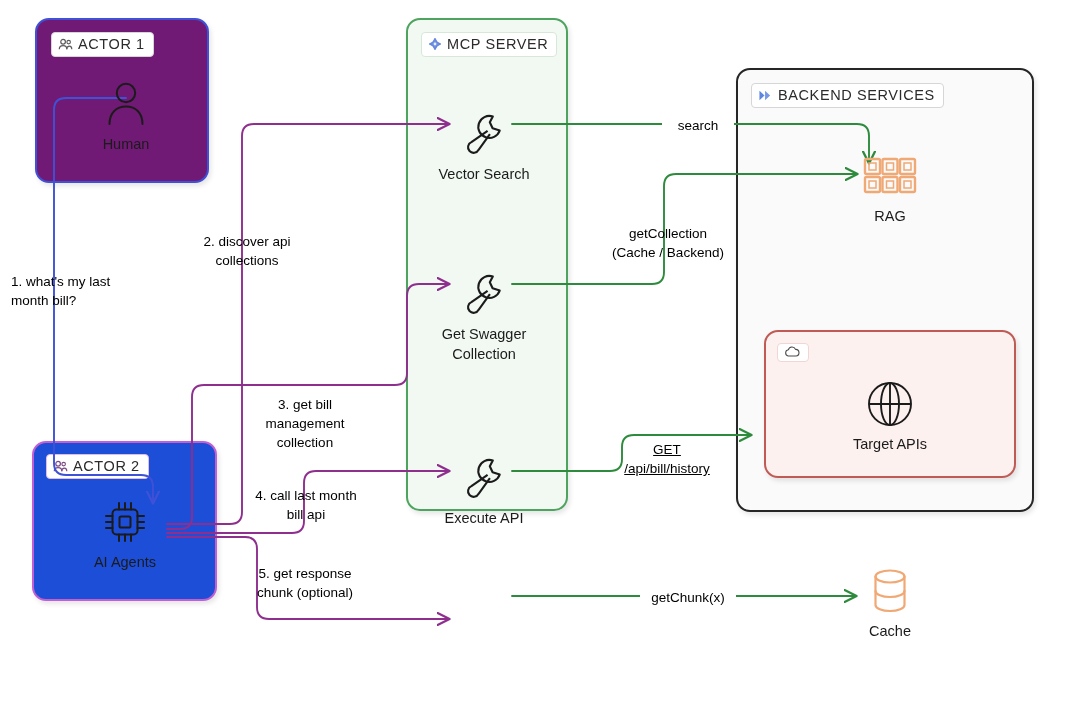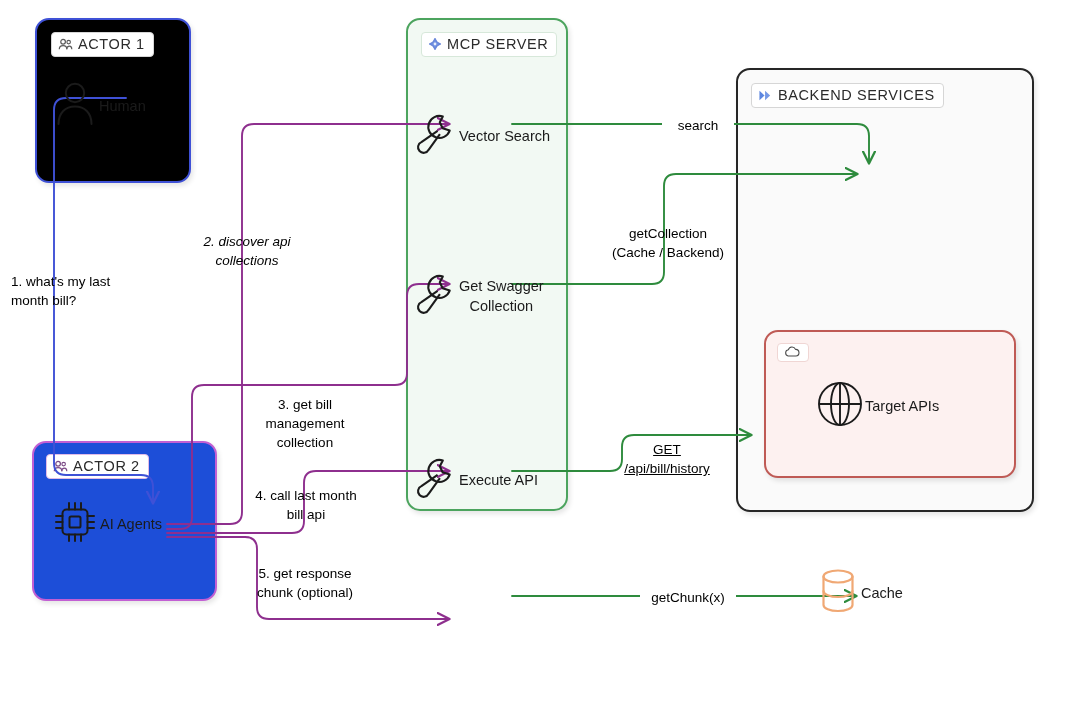--- a/index.html
+++ b/index.html
@@ -27,22 +27,22 @@
   svg.layer.edges { z-index: 5; }
 
   
   .group {
     position: absolute;
     box-sizing: border-box;
     border-radius: 14px;
     z-index: 2;
   }
   .group.actor1 {
-    left: 35px; top: 18px; width: 156px; height: 165px;
-    background: #000000;
+    left: 35px; top: 18px; width: 174px; height: 165px;
+    background: #701a75;
     border: 2px solid #3f51d6;
     box-shadow: 2px 3px 5px rgba(0,0,0,0.10);
   }
   .group.actor2 {
     left: 32px; top: 441px; width: 185px; height: 160px;
     background: #1d4ed8;
     border: 2px solid #c25fd3;
     box-shadow: 2px 3px 5px rgba(0,0,0,0.10);
   }
   .group.mcp {
@@ -85,25 +85,26 @@
   .badge.b-actor2 { left: 12px; top: 11px; border-color: #e0bbe8; }
   .badge.b-mcp    { left: 13px; top: 12px; border-color: #d7e8da; }
   .badge.b-backend{ left: 13px; top: 13px; }
   .badge.b-external{ left: 11px; top: 11px; border-color: #f0d6d4; }
   .badge .bicon { display: flex; align-items: center; }
 
   
   .node {
     position: absolute;
     display: flex;
-    flex-direction: row;
+    flex-direction: column;
     align-items: center;
     z-index: 6;
     width: 150px;
     margin-left: -75px;
+    justify-content: space-between;
   }
   .node .glyph {
     display: flex;
     align-items: center;
     justify-content: center;
     height: 52px;
   }
   .node .nlabel {
     margin-top: 4px;
     font-size: 14.5px;
@@ -131,21 +132,21 @@
     font-size: 13.5px;
     color: #000000;
     text-align: center;
     line-height: 1.42;
     white-space: pre-line;
     background: #ffffff;
     padding: 0 3px;
   }
   .elabel.plain { background: transparent; }
   .el-1 { left: 8px;   top: 272px; width: 120px; text-align: left; }
-  .el-2 { left: 190px; top: 232px; width: 108px; font-style: italic; }
+  .el-2 { left: 190px; top: 232px; width: 108px; }
   .el-3 { left: 250px; top: 395px; width: 104px; }
   .el-4 { left: 248px; top: 486px; width: 110px; }
   .el-5 { left: 243px; top: 564px; width: 118px; }
   .el-search   { left: 662px; top: 116px; width: 66px; }
   .el-getcoll  { left: 598px; top: 224px; width: 134px; }
   .el-get      { left: 608px; top: 440px; width: 112px; text-decoration: underline; }
   .el-getchunk { left: 640px; top: 588px; width: 90px; }
 </style>
 </head>
 <body>
@@ -308,20 +309,43 @@
     <div class="glyph">
       <svg width="50" height="50" viewBox="0 0 50 50">
         <path d="M33.8 7.5 a11 11 0 1 0 6.9 14.1 l-7.1 -2.3 -2.8 -6.0 z" fill="none" stroke="#1b1b1b" stroke-width="2.1" stroke-linejoin="round"></path>
         <path d="M28.6 21.8 L12.4 33.1 a5.6 5.6 0 1 0 7.2 7.7 L30.9 25.1" fill="none" stroke="#1b1b1b" stroke-width="2.1" stroke-linejoin="round"></path>
       </svg>
     </div>
     <div class="nlabel">Execute API</div>
   </div>
 
 
+  <div class="node n-rag">
+    <div class="glyph">
+      <svg width="56" height="40" viewBox="0 0 56 40">
+        <g fill="none" stroke="#f0a874" stroke-width="2.4">
+          <rect x="3" y="3" width="15" height="15" rx="1.5"></rect>
+          <rect x="20.5" y="3" width="15" height="15" rx="1.5"></rect>
+          <rect x="38" y="3" width="15" height="15" rx="1.5"></rect>
+          <rect x="3" y="21" width="15" height="15" rx="1.5"></rect>
+          <rect x="20.5" y="21" width="15" height="15" rx="1.5"></rect>
+          <rect x="38" y="21" width="15" height="15" rx="1.5"></rect>
+        </g>
+        <g fill="none" stroke="#f0a874" stroke-width="1.5">
+          <rect x="7" y="7" width="7" height="7"></rect>
+          <rect x="24.5" y="7" width="7" height="7"></rect>
+          <rect x="42" y="7" width="7" height="7"></rect>
+          <rect x="7" y="25" width="7" height="7"></rect>
+          <rect x="24.5" y="25" width="7" height="7"></rect>
+          <rect x="42" y="25" width="7" height="7"></rect>
+        </g>
+      </svg>
+    </div>
+    <div class="nlabel">RAG</div>
+  </div>
 
   <div class="node n-target">
     <div class="glyph">
       <svg width="50" height="50" viewBox="0 0 50 50">
         <g fill="none" stroke="#1b1b1b" stroke-width="1.9">
           <circle cx="25" cy="25" r="21"></circle>
           <path d="M4 25 L46 25"></path>
           <ellipse cx="25" cy="25" rx="9" ry="21"></ellipse>
           <path d="M25 4 L25 46"></path>
         </g>

